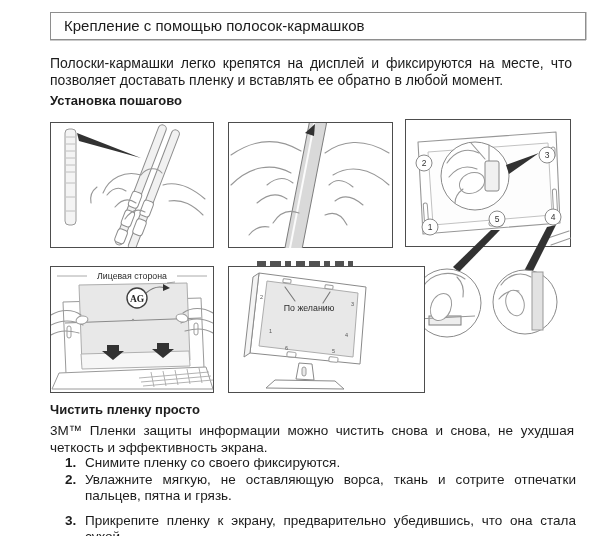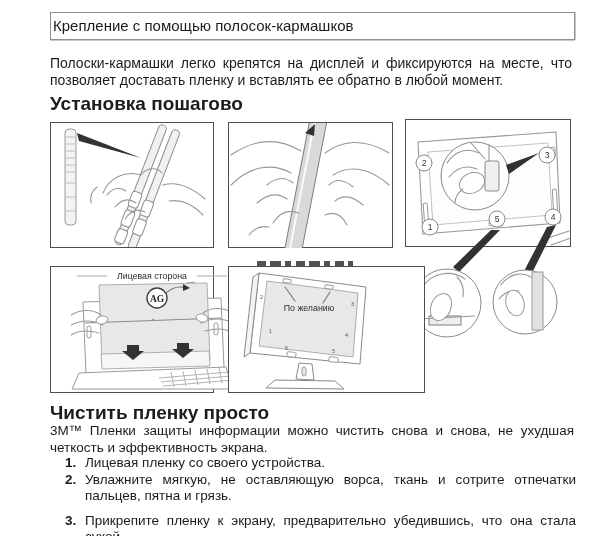--- a/index.html
+++ b/index.html
@@ -5,39 +5,39 @@
   html,body{margin:0;padding:0;}
   body{
     width:600px;height:536px;position:relative;background:#ffffff;
     font-family:"Liberation Sans",sans-serif;color:#1c1c1c;overflow:hidden;
   }
   .abs{position:absolute;}
   
   .title-box{
     left:50px;top:12px;width:521px;height:26px;
     border:1px solid #8e8e8e;box-shadow:0 1px 0 #c9c9c9, 1px 0 0 #c9c9c9;
-    line-height:26px;padding-left:2px;font-size:15px;background:#fff;
+    line-height:26px;padding-left:13px;font-size:15px;background:#fff;
     white-space:nowrap;overflow:hidden;
   }
   .intro{
     left:50px;top:55px;width:522px;font-size:14px;line-height:17px;
     text-align:justify;
   }
-  .h-bold{font-size:19px;font-weight:bold;}
+  .h-bold{font-size:13px;font-weight:bold;}
   .h-install{left:50px;top:93px;}
   .h-clean{left:50px;top:402px;text-align:center;}
   .clean-intro{
     left:50px;top:422px;width:524px;font-size:13.5px;line-height:17px;
     text-align:justify;
   }
   
   .panel{border:1px solid #4d4d4d;background:#fff;box-sizing:border-box;}
   .p1{left:50px;top:122px;width:164px;height:126px;}
   .p2{left:228px;top:122px;width:165px;height:126px;}
-  .p4{left:50px;top:266px;width:164px;height:127px;padding-left:20px;}
+  .p4{left:50px;top:266px;width:164px;height:127px;}
   .p5{left:228px;top:266px;width:197px;height:127px;}
   svg{display:block;}
   .stroke{fill:none;stroke:#979797;stroke-width:1.1;stroke-linecap:round;stroke-linejoin:round;}
   .stroke-d{fill:none;stroke:#777;stroke-width:1.1;stroke-linecap:round;}
   .film{fill:#e8e8e8;stroke:#adadad;stroke-width:1;}
   .dark{fill:#323232;stroke:none;}
   .numcirc{fill:#fff;stroke:#8a8a8a;stroke-width:1;}
   .numtxt{font-family:"Liberation Sans",sans-serif;font-size:8.5px;fill:#333;}
   .tinytxt{font-family:"Liberation Sans",sans-serif;font-size:5.5px;fill:#555;}
   .figlabel{font-family:"Liberation Sans",sans-serif;font-size:8.8px;fill:#2c2c2c;}
@@ -254,21 +254,21 @@
     <path d="M46,113 L106,114 L115,122 L37,121 Z" fill="#fff" stroke="#8a8a8a"></path>
   </svg>
 </div>
 
 <div class="abs h-bold h-clean">Чистить пленку просто</div>
 <div class="abs clean-intro">3M™ Пленки защиты информации можно чистить снова и снова, не ухудшая четкость и эффективность экрана.</div>
 
 <div class="abs steps">
   <div class="step">
     <span class="num">1.</span>
-    <span class="txt">Лицевая пленку со своего устройства.</span>
+    <span class="txt">Снимите пленку со своего фиксируются.</span>
   </div>
   <div class="step">
     <span class="num">2.</span>
     <span class="txt">Увлажните мягкую, не оставляющую ворса, ткань и сотрите отпечатки пальцев, пятна и грязь.</span>
   </div>
   <div class="step step3">
     <span class="num">3.</span>
     <span class="txt">Прикрепите пленку к экрану, предварительно убедившись, что она стала сухой.</span>
   </div>
 </div>

